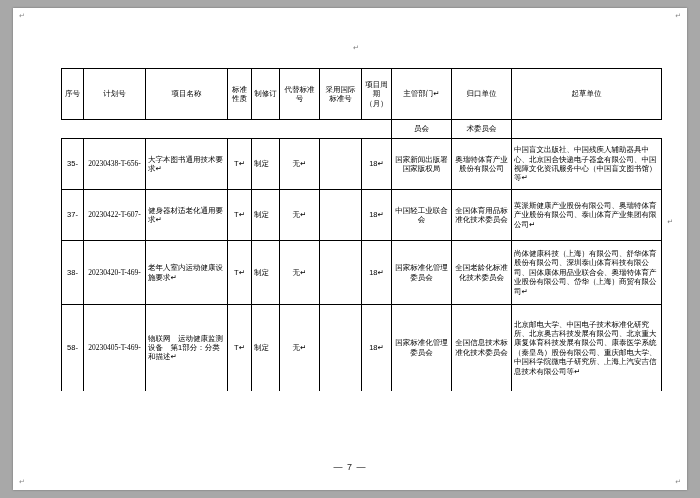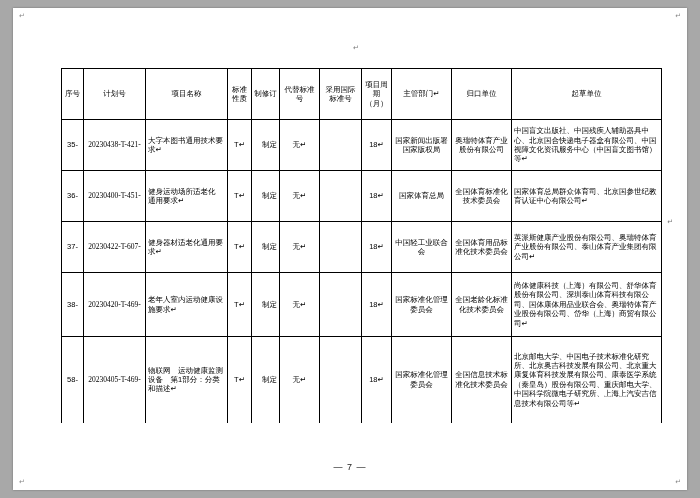--- a/index.html
+++ b/index.html
@@ -52,21 +52,21 @@
     word-break: break-all;
   }
   table.doc th {
     text-align: center;
     height: 46px;
   }
   .c-seq   { width: 20px;  text-align: center; }
   .c-plan  { width: 68px;  text-align: center; font-family: Liberation Serif, serif; }
   .c-name  { width: 86px;  text-align: left; }
   .c-nat   { width: 24px;  text-align: center; }
-  .c-rev   { width: 30px;  text-align: right; }
+  .c-rev   { width: 30px;  text-align: left; }
   .c-sub   { width: 42px;  text-align: center; }
   .c-intl  { width: 44px;  text-align: center; margin-top: 42px; }
   .c-per   { width: 32px;  text-align: center; margin-top: 48px; }
   .c-dept  { width: 62px;  text-align: center; }
   .c-归口  { width: 62px;  text-align: center; }
   .c-draft { width: 130px; text-align: left; }
   .row-body td { height: 46px; }
   .topfrag td {
     height: 14px;
     border-top: none;
@@ -127,48 +127,48 @@
         <th class="c-rev">制修订</th>
         <th class="c-sub">代替标准号</th>
         <th class="c-intl">采用国际标准号</th>
         <th class="c-per">项目周期（月）</th>
         <th class="c-dept">主管部门↵</th>
         <th class="c-归口">归口单位</th>
         <th class="c-draft" style="text-align:center">起草单位</th>
       </tr>
     </thead>
     <tbody>
+      <tr class="topfrag">
+        <td class="no-border"></td>
+        <td class="no-border"></td>
+        <td class="no-border"></td>
+        <td class="no-border"></td>
+        <td class="no-border"></td>
+        <td class="no-border"></td>
+        <td class="no-border"></td>
+        <td class="no-border"></td>
+        <td class="nb-top">员会</td>
+        <td class="nb-top">术委员会</td>
+        <td class="no-border"></td>
+      </tr>
 
       <tr class="row-body">
         <td class="c-seq">35-</td>
-        <td class="c-plan">20230438-T-421-</td>
+        <td class="c-plan">20230438-T-656-</td>
         <td class="c-name">大字本图书通用技术要求↵</td>
         <td class="c-nat">T↵</td>
         <td class="c-rev">制定</td>
         <td class="c-sub">无↵</td>
         <td class="c-intl"></td>
         <td class="c-per">18↵</td>
         <td class="c-dept">国家新闻出版署　国家版权局</td>
         <td class="c-归口">奥瑞特体育产业股份有限公司</td>
         <td class="c-draft">中国盲文出版社、中国残疾人辅助器具中心、北京国合快递电子器盒有限公司、中国视障文化资讯服务中心（中国盲文图书馆）等↵</td>
       </tr>
 
-      <tr class="row-body">
-        <td class="c-seq">36-</td>
-        <td class="c-plan">20230400-T-451-</td>
-        <td class="c-name">健身运动场所适老化　通用要求↵</td>
-        <td class="c-nat">T↵</td>
-        <td class="c-rev">制定</td>
-        <td class="c-sub">无↵</td>
-        <td class="c-intl"></td>
-        <td class="c-per">18↵</td>
-        <td class="c-dept">国家体育总局</td>
-        <td class="c-归口">全国体育标准化技术委员会</td>
-        <td class="c-draft">国家体育总局群众体育司、北京国参世纪教育认证中心有限公司↵</td>
-      </tr>
 
       <tr class="row-body">
         <td class="c-seq">37-</td>
         <td class="c-plan">20230422-T-607-</td>
         <td class="c-name">健身器材适老化通用要求↵</td>
         <td class="c-nat">T↵</td>
         <td class="c-rev">制定</td>
         <td class="c-sub">无↵</td>
         <td class="c-intl"></td>
         <td class="c-per">18↵</td>

